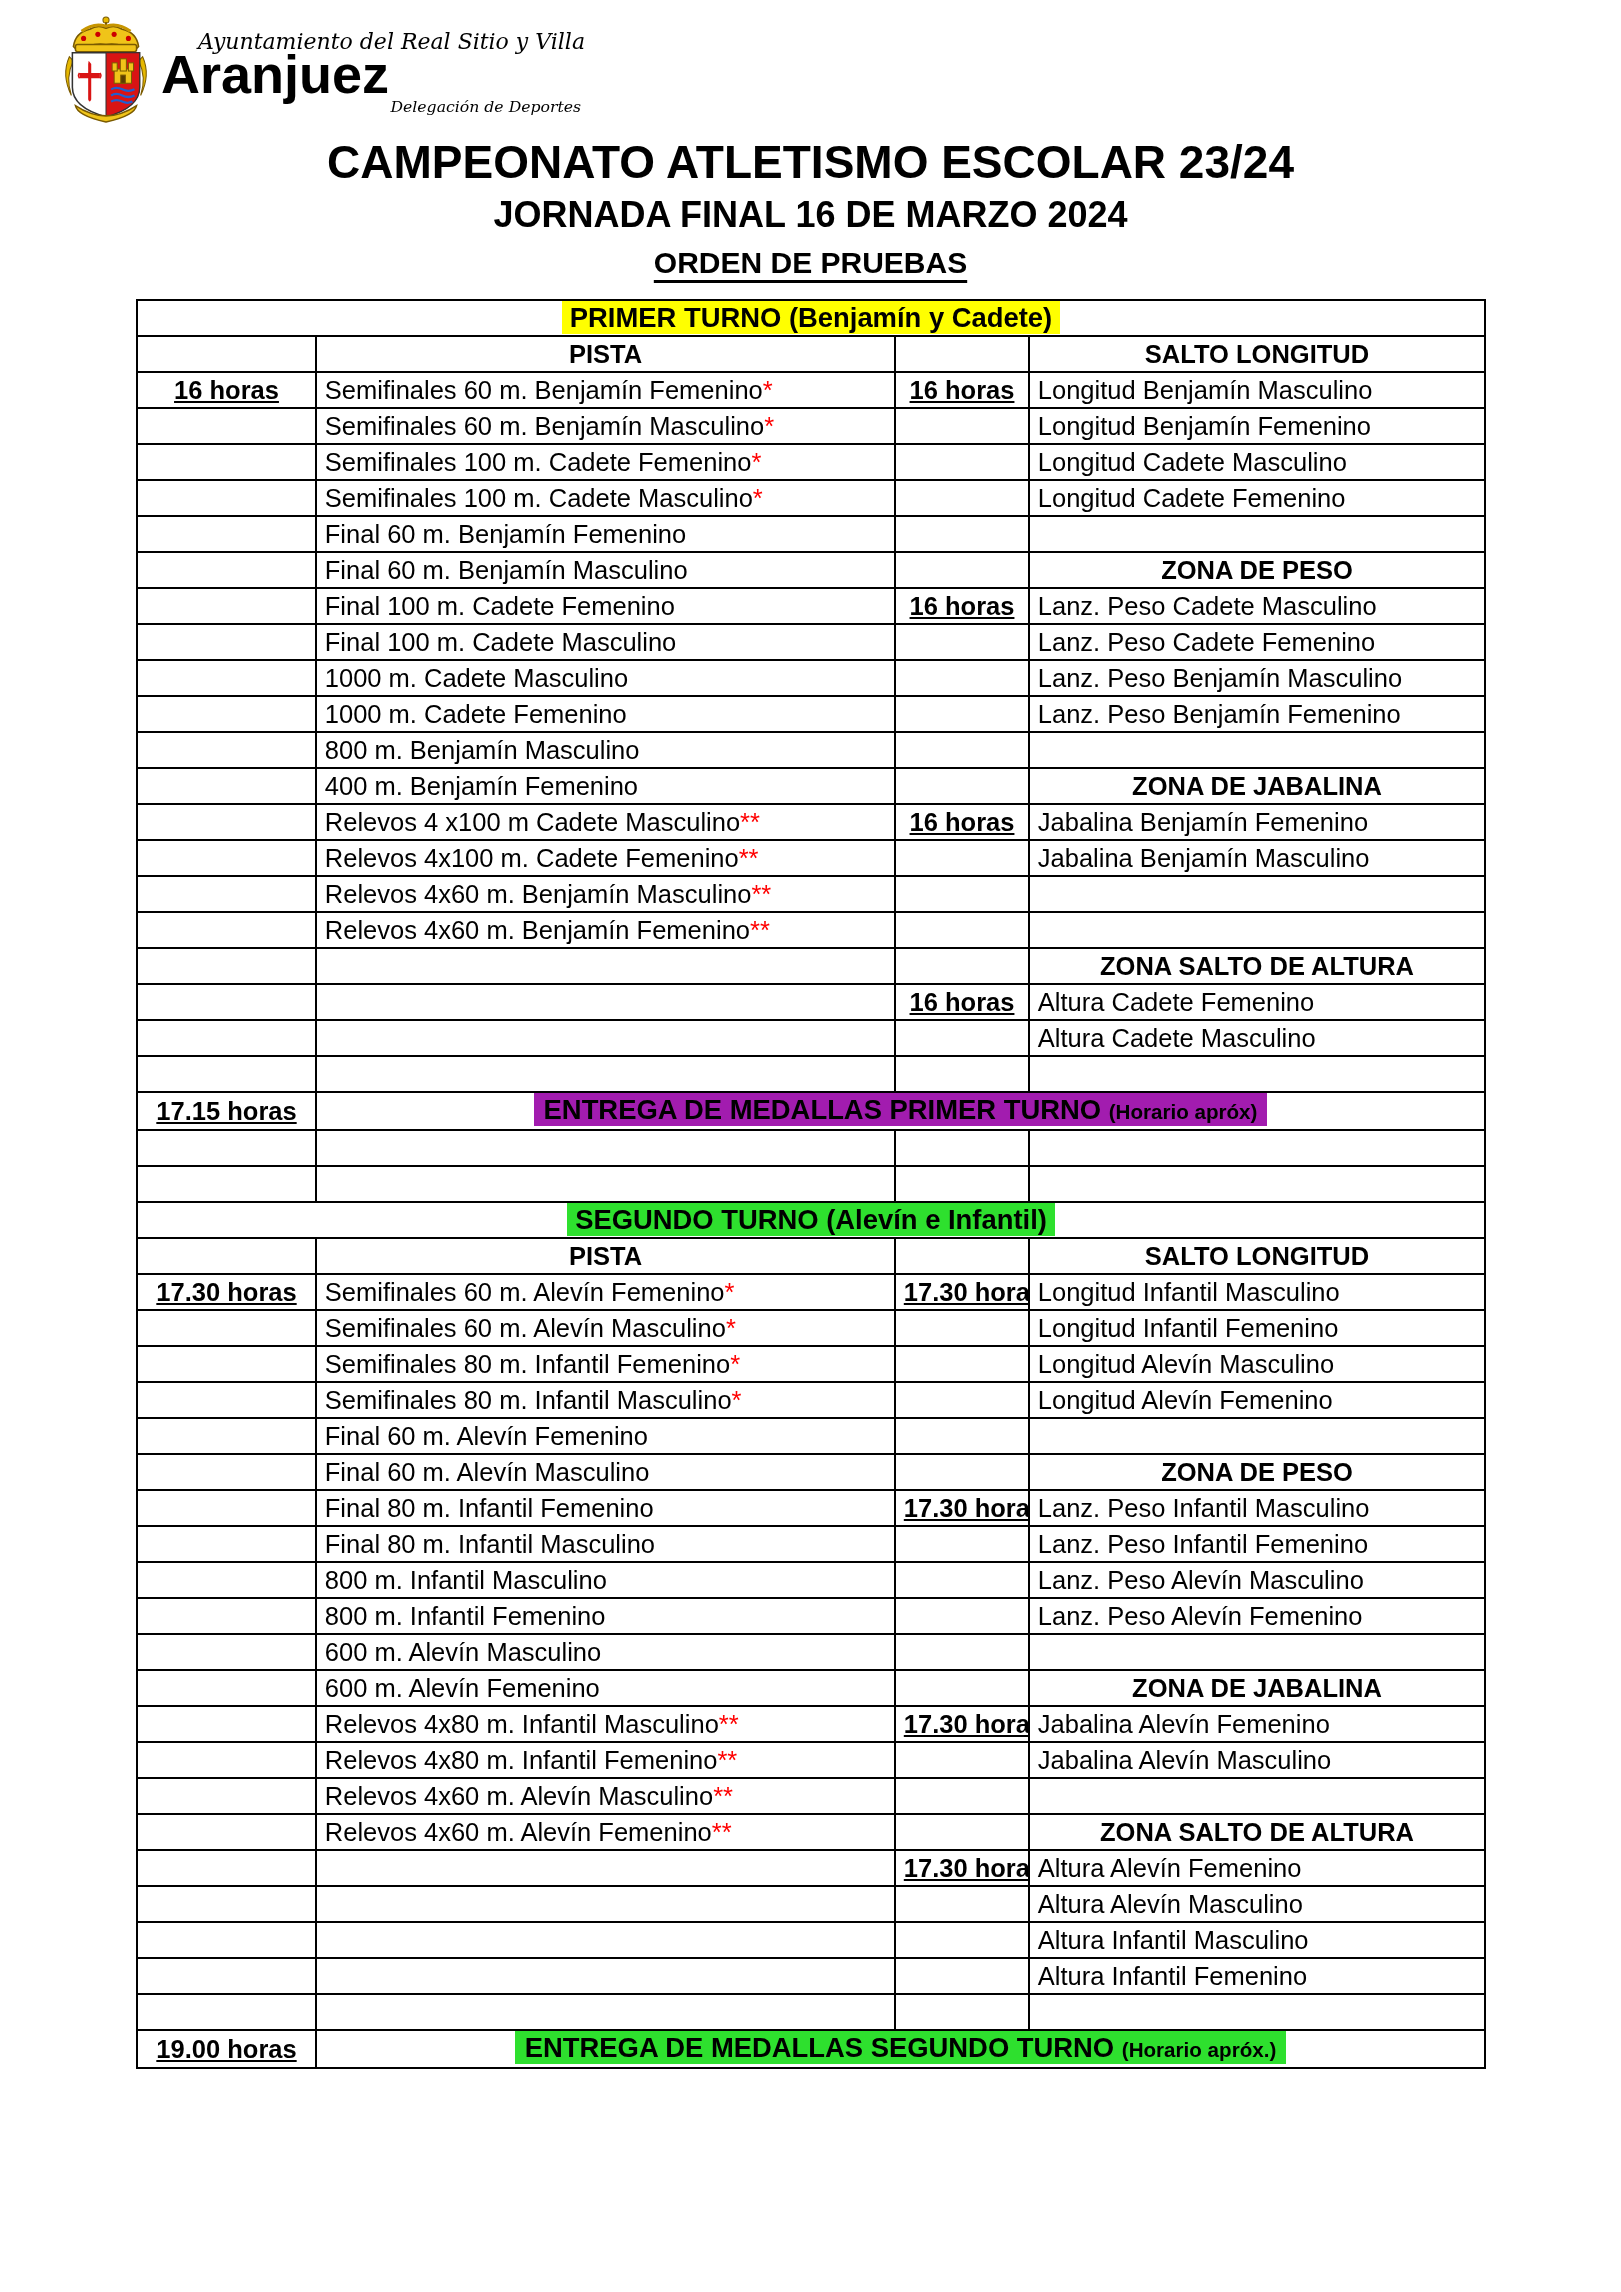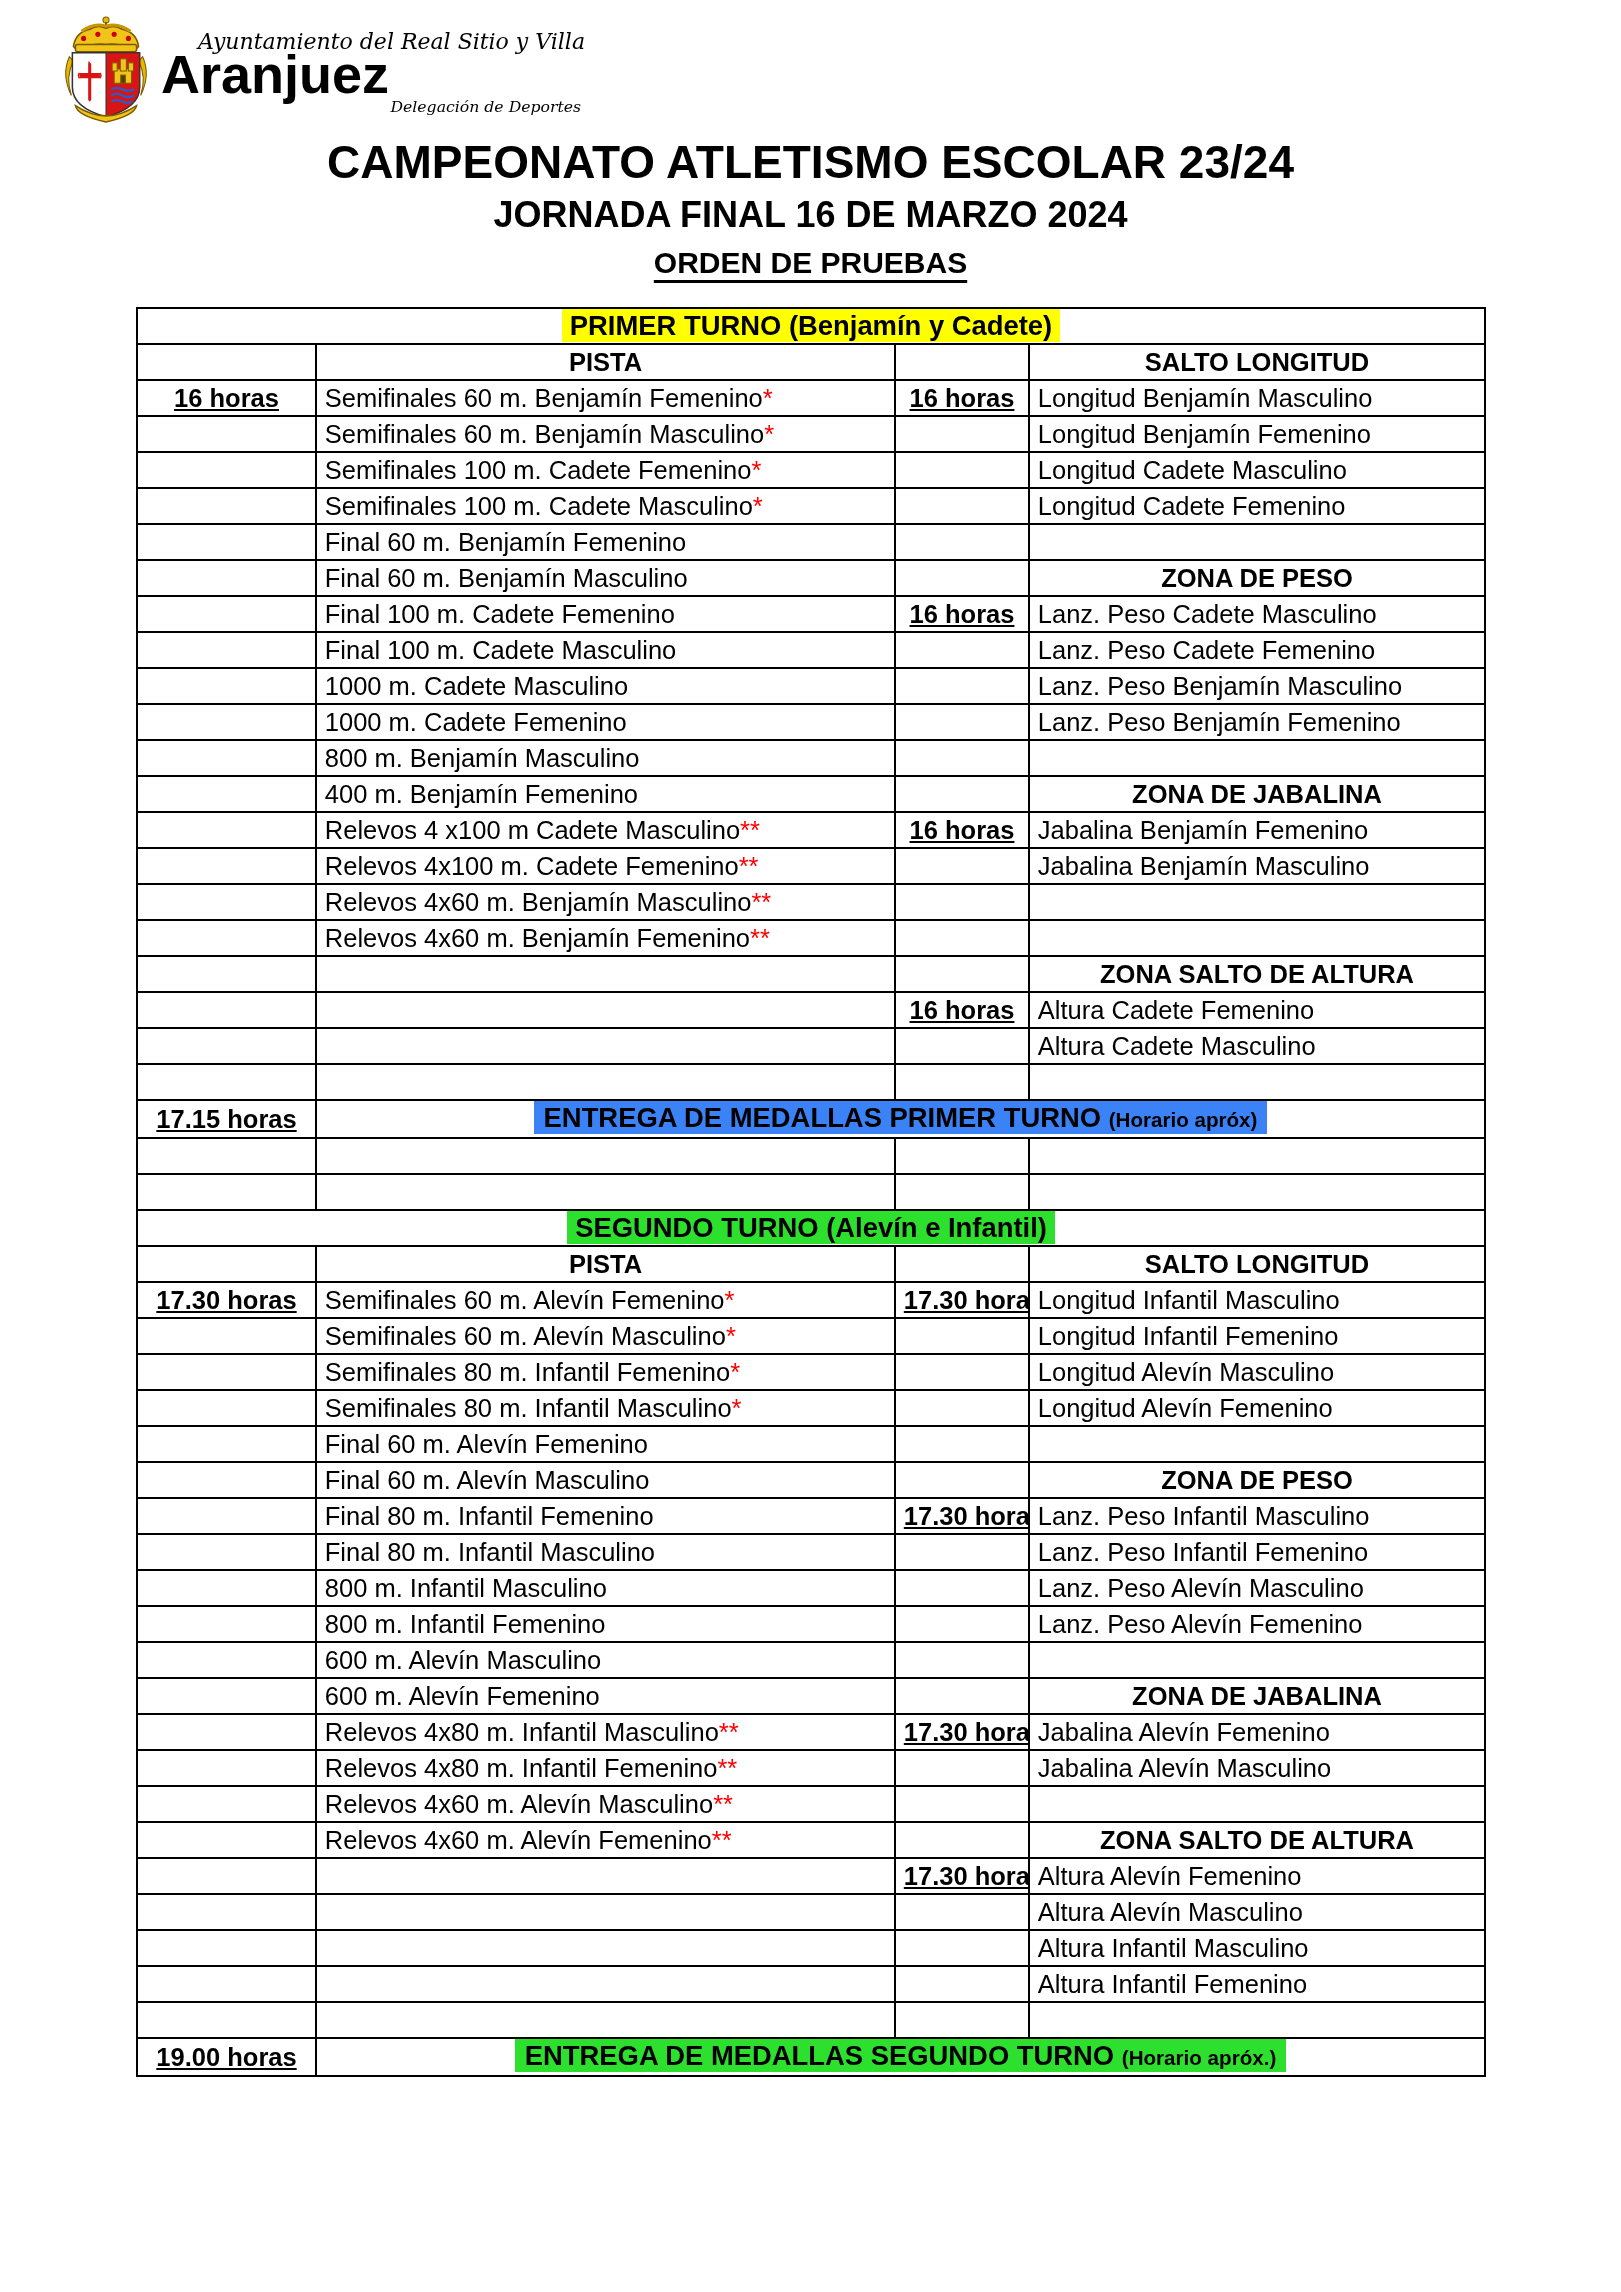--- a/index.html
+++ b/index.html
@@ -15,21 +15,21 @@
   .logo-dept{font-family:"DejaVu Serif",serif;font-style:italic;font-size:15.7px;line-height:17.6px;text-align:right;padding-right:3.9px;white-space:nowrap;}
 
   
   .headings{position:absolute;left:136px;top:137px;width:1349px;text-align:center;}
   .h-main{font-size:46px;line-height:51px;font-weight:bold;margin:0 0 9.8px 0;white-space:nowrap;}
   .h-sub{font-size:36px;line-height:34px;font-weight:bold;margin:0 0 5.9px 0;white-space:nowrap;}
   .h-orden{font-size:30px;line-height:34px;font-weight:bold;margin:8px;display:inline-block;
            text-decoration:underline;text-decoration-thickness:2.9px;text-underline-offset:6.9px;}
 
   
-  .tables-wrap{position:absolute;left:136px;top:299px;width:1295px;margin-top:8px;}
+  .tables-wrap{position:absolute;left:136px;top:299px;width:1295px;}
   table.sched{border-collapse:collapse;table-layout:fixed;width:1349px;}
   table.sched + table.sched{margin-top:-2px;}
   table.sched td{border:2px solid #000;height:34px;line-height:34px;padding:0 7.8px;
                  font-size:25.5px;white-space:nowrap;overflow:hidden;vertical-align:middle;}
   td.c-time{font-weight:bold;text-decoration:underline;text-align:center;font-size:21.6px;padding:0 2px;}
   td.c-event{text-align:left;}
   td.c-zone{font-weight:bold;text-align:center;}
   td.c-pista{font-weight:bold;text-align:center;font-size:26.5px;}
   td.c-title{text-align:center;border:2px solid #000;}
   td.c-title .hl{font-weight:bold;font-size:27.4px;padding:1px 7.8px;}
@@ -227,21 +227,21 @@
             <td class="c-event">Altura Cadete Masculino</td>
           </tr>
           <tr>
             <td></td>
             <td class="c-event"></td>
             <td></td>
             <td class="c-event"></td>
           </tr>
           <tr>
             <td class="c-time">17.15 horas</td>
-            <td class="c-medal" colspan="3"><span class="hl" style="background:#3b82f6">ENTREGA DE MEDALLAS PRIMER TURNO <span class="note">(Horario apróx)</span></span></td>
+            <td class="c-medal" colspan="3"><span class="hl" style="background:#a21caf">ENTREGA DE MEDALLAS PRIMER TURNO <span class="note">(Horario apróx)</span></span></td>
           </tr>
           <tr>
             <td></td>
             <td></td>
             <td></td>
             <td></td>
           </tr>
           <tr>
             <td></td>
             <td></td>

